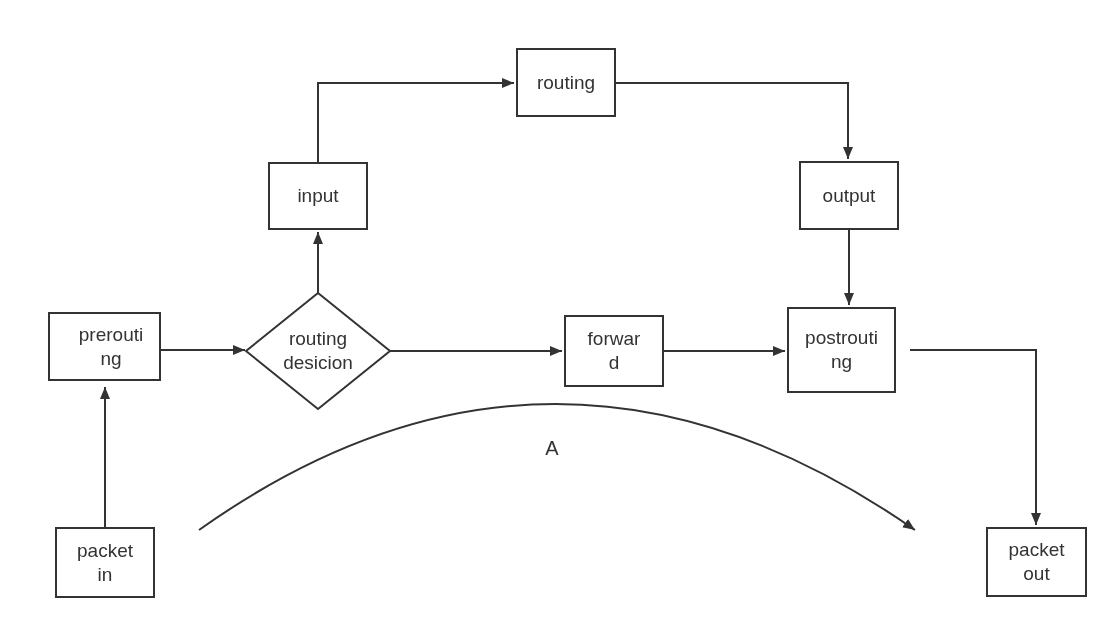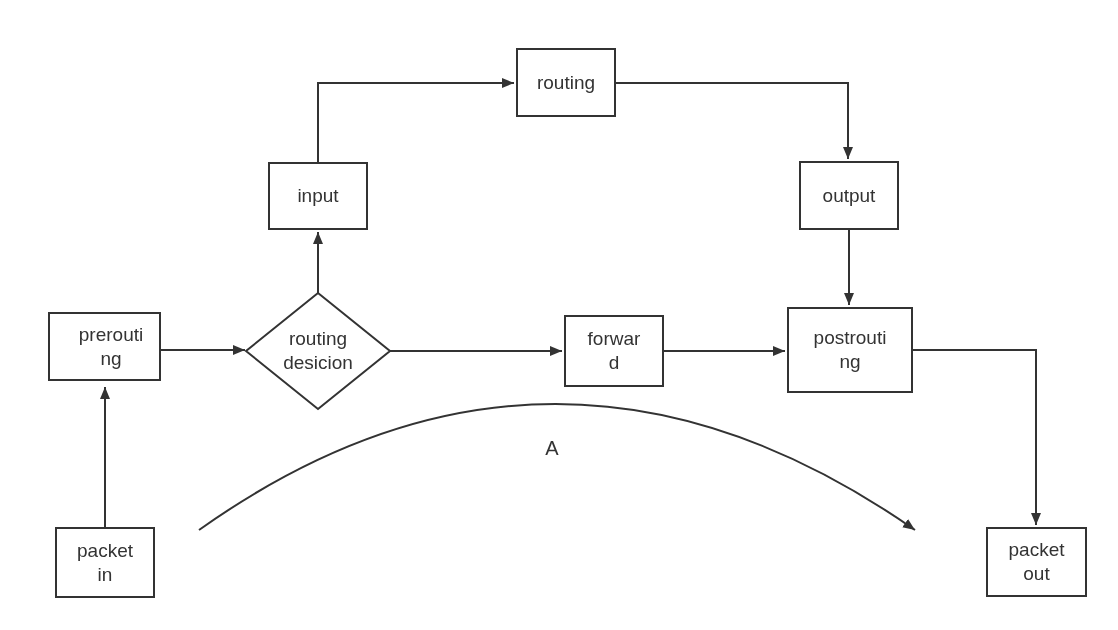--- a/index.html
+++ b/index.html
@@ -60,21 +60,21 @@
     white-space: pre-line;
     color: #333333;
   }
   
   #node-prerouting   { left: 48px;  top: 312px; width: 113px; height: 69px; padding-left: 13px; }
   #node-packet-in    { left: 55px;  top: 527px; width: 100px; height: 71px; }
   #node-input        { left: 268px; top: 162px; width: 100px; height: 68px; }
   #node-routing      { left: 516px; top: 48px;  width: 100px; height: 69px; }
   #node-output       { left: 799px; top: 161px; width: 100px; height: 69px; }
   #node-forward      { left: 564px; top: 315px; width: 100px; height: 72px; }
-  #node-postrouting  { left: 787px; top: 307px; width: 126px; height: 86px; }
+  #node-postrouting  { left: 787px; top: 307px; width: 109px; height: 86px; }
   #node-packet-out   { left: 986px; top: 527px; width: 101px; height: 70px; }
   #diamond-label     { left: 248px; top: 303px; width: 140px; height: 96px; }
   #label-ipv4        { left: 387px; top: 325px; height: 24px; }
   #label-a           { left: 541px; top: 436px; width: 22px; height: 24px; font-size: 20px; }
 </style>
 </head>
 <body>
 
 <div class="canvas">
 

